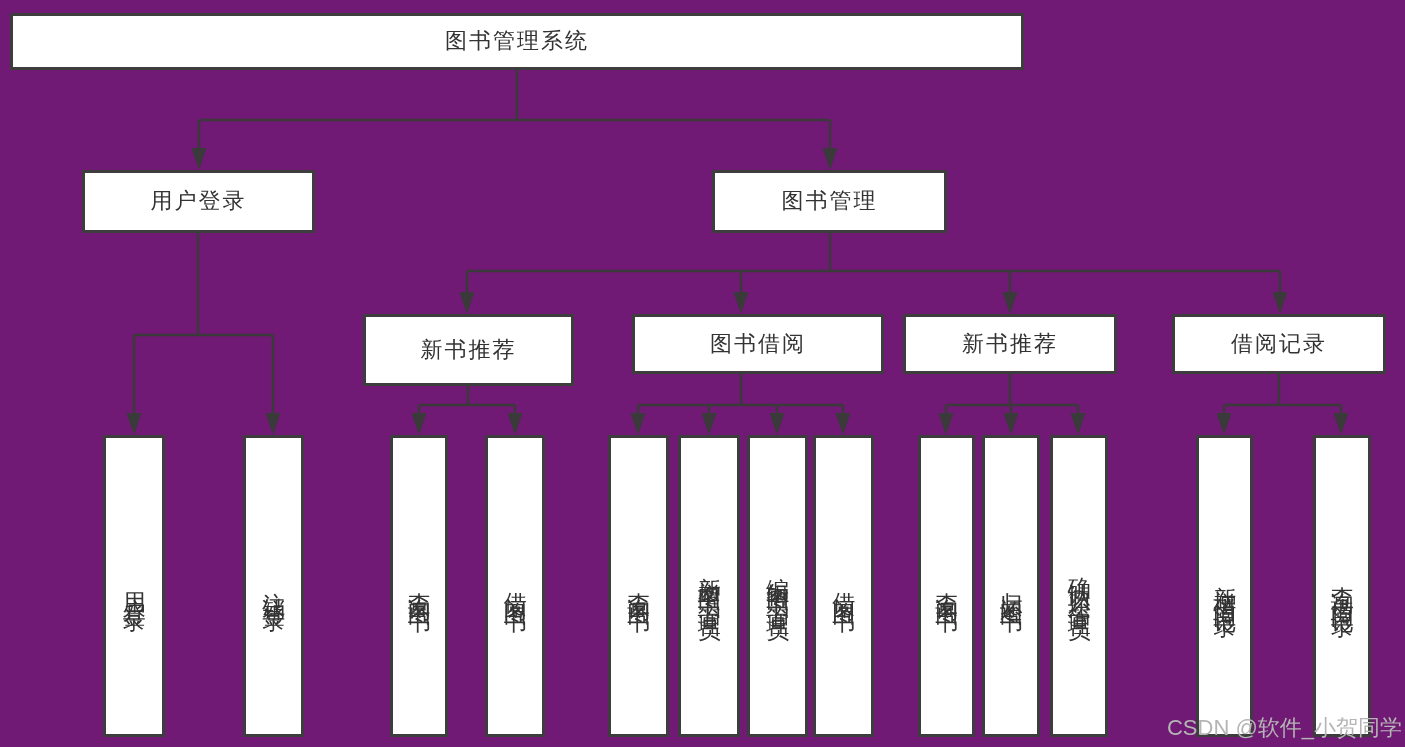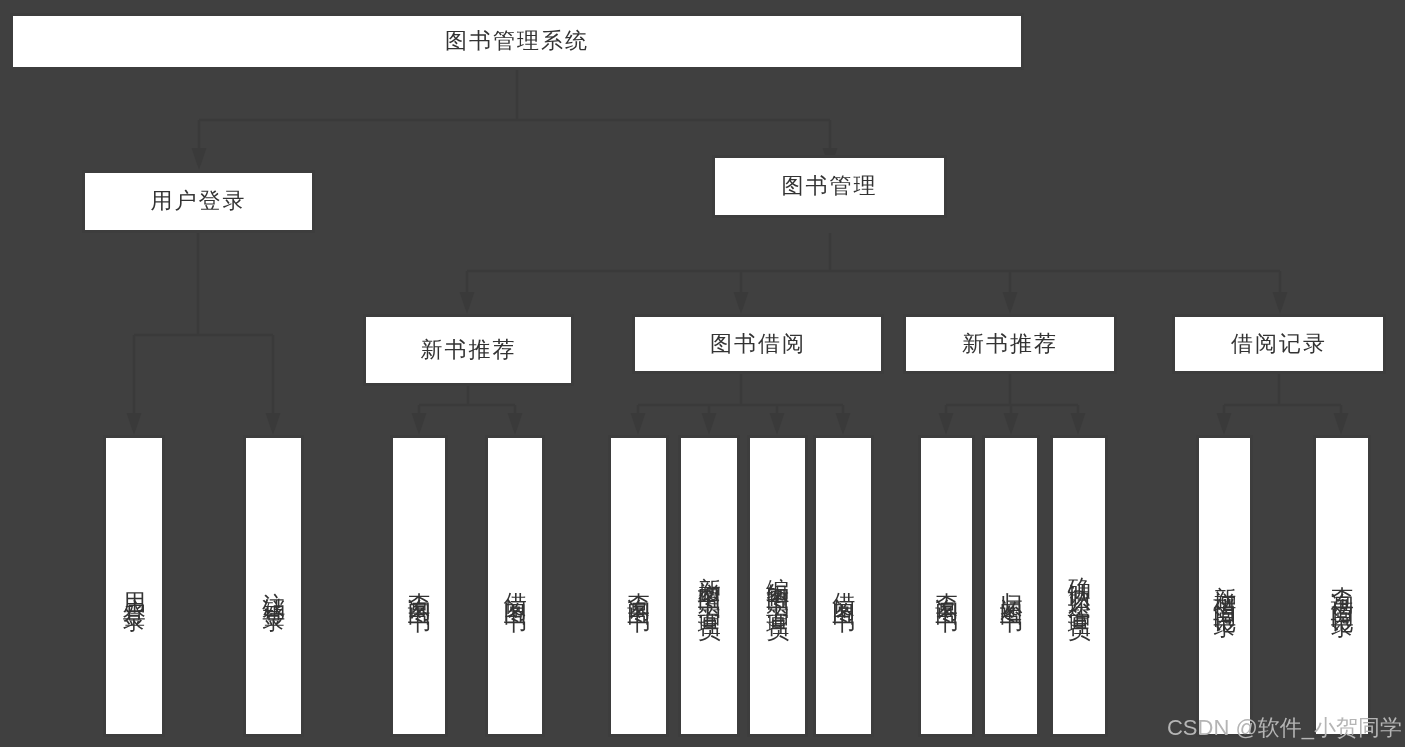--- a/index.html
+++ b/index.html
@@ -5,21 +5,21 @@
   html, body {
     margin: 0;
     padding: 0;
     background: #ffffff;
     font-family: "Liberation Sans", sans-serif;
   }
   #canvas {
     position: relative;
     width: 1405px;
     height: 747px;
-    background: #404040;
+    background: #701a75;
     overflow: hidden;
   }
   #connectors {
     position: absolute;
     left: 0;
     top: 0;
     width: 1405px;
     height: 747px;
     z-index: 1;
   }
@@ -41,21 +41,21 @@
   }
   .node.leaf span {
     writing-mode: vertical-rl;
     text-orientation: mixed;
     font-size: 23px;
     letter-spacing: 6px;
   }
   
   .root      { left: 10px;   top: 13px;  width: 1014px; height: 57px; }
   .n-login   { left: 82px;   top: 170px; width: 233px;  height: 63px; }
-  .n-mgmt    { left: 712px;  top: 155px; width: 235px;  height: 63px; }
+  .n-mgmt    { left: 712px;  top: 170px; width: 235px;  height: 63px; }
   .n-rec     { left: 363px;  top: 314px; width: 211px;  height: 72px; }
   .n-borrow  { left: 632px;  top: 314px; width: 252px;  height: 60px; }
   .n-current { left: 903px;  top: 314px; width: 214px;  height: 60px; }
   .n-records { left: 1172px; top: 314px; width: 214px;  height: 60px; }
   .leaf      { top: 435px; height: 302px; }
   .a1 { left: 103px;  width: 62px; }
   .a2 { left: 243px;  width: 61px; }
   .b1 { left: 390px;  width: 58px; }
   .b2 { left: 485px;  width: 60px; }
   .c1 { left: 608px;  width: 61px; }

